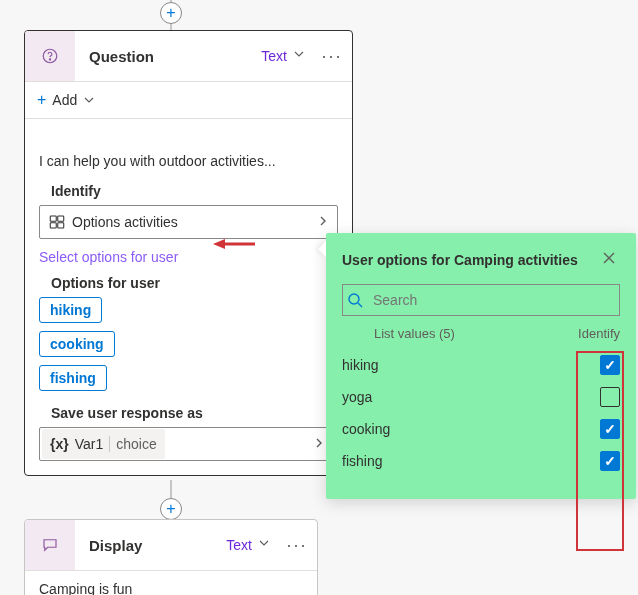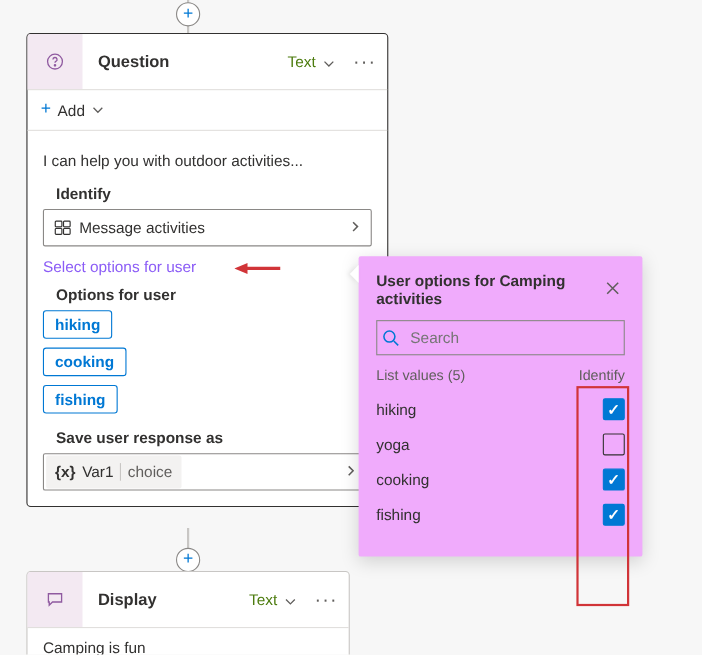--- a/index.html
+++ b/index.html
@@ -14,56 +14,56 @@
   .vline.top { top: 0; height: 32px; }
   .vline.mid { top: 480px; height: 40px; }
 
   .card { position: absolute; background: #fff; border: 1.5px solid #323130; border-radius: 4px; width: 329px; }
   .card.question { top: 30px; left: 24px; z-index: 3; }
   .card.message { top: 519px; left: 24px; width: 294px; border-color: #c8c6c4; z-index: 3; }
 
   .card-header { display: flex; align-items: center; height: 50px; }
   .card-iconwrap { width: 50px; height: 50px; background: #f3e9f2; display: flex; align-items: center; justify-content: center; border-top-left-radius: 3px; }
   .card-title { flex: 1; font-weight: 600; font-size: 15px; padding-left: 14px; }
-  .hdr-tag { display: flex; align-items: flex-end; gap: 6px; color: #4d7c0f; font-size: 14px; padding-right: 6px; cursor: pointer; }
+  .hdr-tag { display: flex; align-items: flex-start; gap: 6px; color: #6d28d9; font-size: 14px; padding-right: 6px; cursor: pointer; }
   .hdr-more { padding: 0 10px; color: #605e5c; font-size: 18px; letter-spacing: 1px; cursor: pointer; }
   .divider { border-top: 1px solid #e1dfdd; }
 
   .add-row { display: flex; align-items: center; gap: 6px; height: 36px; padding: 0 12px; color: #323130; cursor: pointer; }
   .add-plus { color: #0078d4; font-size: 16px; }
 
   .body-pad { padding: 10px 14px 14px 14px; }
-  .prompt-text { color: #323130; margin: 9px 0 14px 0; }
+  .prompt-text { color: #323130; margin: 24px 0 14px 0; }
   .section-label { font-weight: 600; margin: 6px 12px; }
 
   .identify-box { border: 1px solid #8a8886; border-radius: 2px; height: 34px; display: flex; align-items: center; padding: 0 8px; cursor: pointer; margin-bottom: 10px; }
   .identify-box .ilabel { flex: 1; padding-left: 6px; }
   .chev-right { color: #605e5c; }
 
   .link-row { color: #8b5cf6; cursor: pointer; margin: 4px 0 10px 0; display: flex; align-items: center; gap: 8px; }
   .arrow-red { position: absolute; }
 
   .chips { display: flex; flex-direction: column; gap: 8px; margin-bottom: 14px; }
   .chip { border: 1.5px solid #0078d4; color: #0078d4; border-radius: 3px; padding: 4px 10px; font-weight: 600; width: fit-content; cursor: pointer; }
 
   .var-box { border: 1px solid #8a8886; border-radius: 2px; height: 34px; display: flex; align-items: center; padding: 0 4px 0 0; cursor: pointer; background: #fff; }
   .var-badge { background: #f3f2f1; height: 30px; margin: 2px; border-radius: 2px; display: flex; align-items: center; gap: 6px; padding: 0 8px; }
   .var-badge .vx { font-weight: 600; }
   .var-badge .sep { width: 1px; height: 16px; background: #c8c6c4; }
   .flex-spacer { flex: 1; }
 
   
-  .popover { position: absolute; top: 233px; left: 326px; width: 258px; background: #f0abfc; border-radius: 2px; box-shadow: 0 4px 16px rgba(0,0,0,.15); padding: 14px 16px 22px 16px; z-index: 5; }
+  .popover { position: absolute; top: 233px; left: 326px; width: 310px; background: #86efac; border-radius: 2px; box-shadow: 0 4px 16px rgba(0,0,0,.15); padding: 14px 16px 22px 16px; z-index: 5; }
   .popover-caret { position: absolute; top: 8px; left: -8px; width: 0; height: 0; border-top: 8px solid transparent; border-bottom: 8px solid transparent; border-right: 8px solid #fff; filter: drop-shadow(-2px 0 2px rgba(0,0,0,.08)); }
   .pop-header { display: flex; align-items: center; margin-bottom: 12px; }
   .pop-title { font-weight: 600; flex: 1; }
   .pop-close { font-size: 14px; color: #605e5c; cursor: pointer; padding: 4px; }
   .search-box { border: 1px solid #8a8886; height: 32px; display: flex; align-items: center; gap: 8px; padding: 0 4px; margin-bottom: 10px; }
   .search-box input { border: none; outline: none; flex: 1; font-size: 14px; background: transparent; }
-  .list-head { display: flex; align-items: center; color: #605e5c; font-size: 13px; margin-bottom: 8px; }
+  .list-head { display: flex; align-items: center; color: #605e5c; font-size: 13px; margin-bottom: 8px; margin-left: 32px; }
   .list-head .lh-left { flex: 1; }
   .option-row { display: flex; align-items: center; height: 32px; }
   .option-row .on { flex: 1; }
   .cb { width: 20px; height: 20px; border: 1.5px solid #323130; border-radius: 2px; display: flex; align-items: center; justify-content: center; cursor: pointer; }
   .cb.checked { background: #0078d4; border-color: #0078d4; color: #fff; }
   .cb.checked::after { content: "✓"; font-size: 14px; font-weight: bold; }
   .redbox { position: absolute; border: 2px solid #d13438; right: 12px; top: 118px; width: 48px; height: 200px; pointer-events: none; }
 
   .msg-body { border-top: 1px solid #e1dfdd; padding: 10px 14px; color: #323130; }
 
@@ -108,21 +108,21 @@
       <div class="prompt-text">I can help you with outdoor activities...</div>
 
       <div class="section-label">Identify</div>
       <div class="identify-box">
         <svg class="icon-svg" viewBox="0 0 24 24" fill="none" stroke="#323130" stroke-width="1.4">
             <rect x="3" y="4" width="8" height="7" rx="1"></rect>
             <rect x="13" y="4" width="8" height="7" rx="1"></rect>
             <rect x="3" y="13" width="8" height="7" rx="1"></rect>
             <rect x="13" y="13" width="8" height="7" rx="1"></rect>
           </svg>
-        <div class="ilabel">Message activities</div>
+        <div class="ilabel">Options activities</div>
         <span class="chev-right">
           <svg width="12" height="12" viewBox="0 0 12 12">
               <path d="M4 2l4 4-4 4" fill="none" stroke="#605e5c" stroke-width="1.4"></path>
             </svg>
         </span>
       </div>
 
       <div class="link-row">
         <span>Select options for user</span>
       </div>

